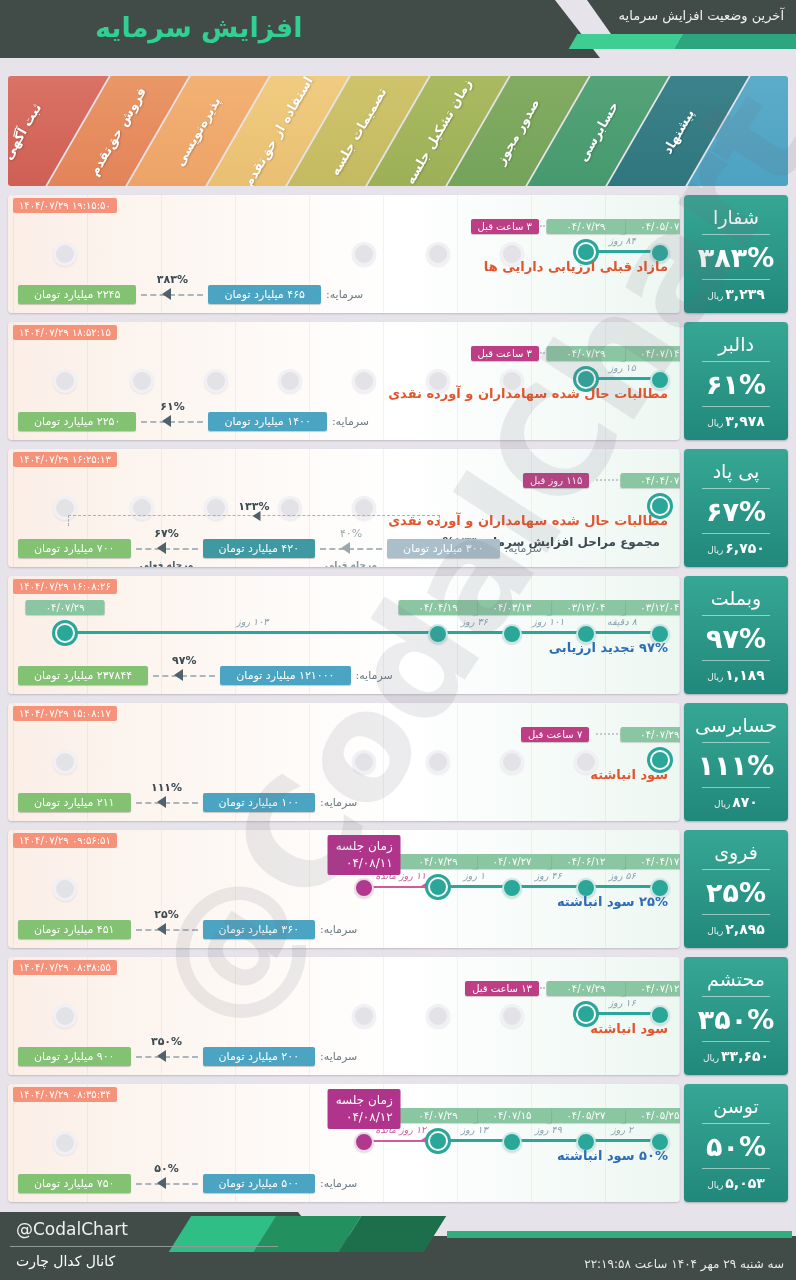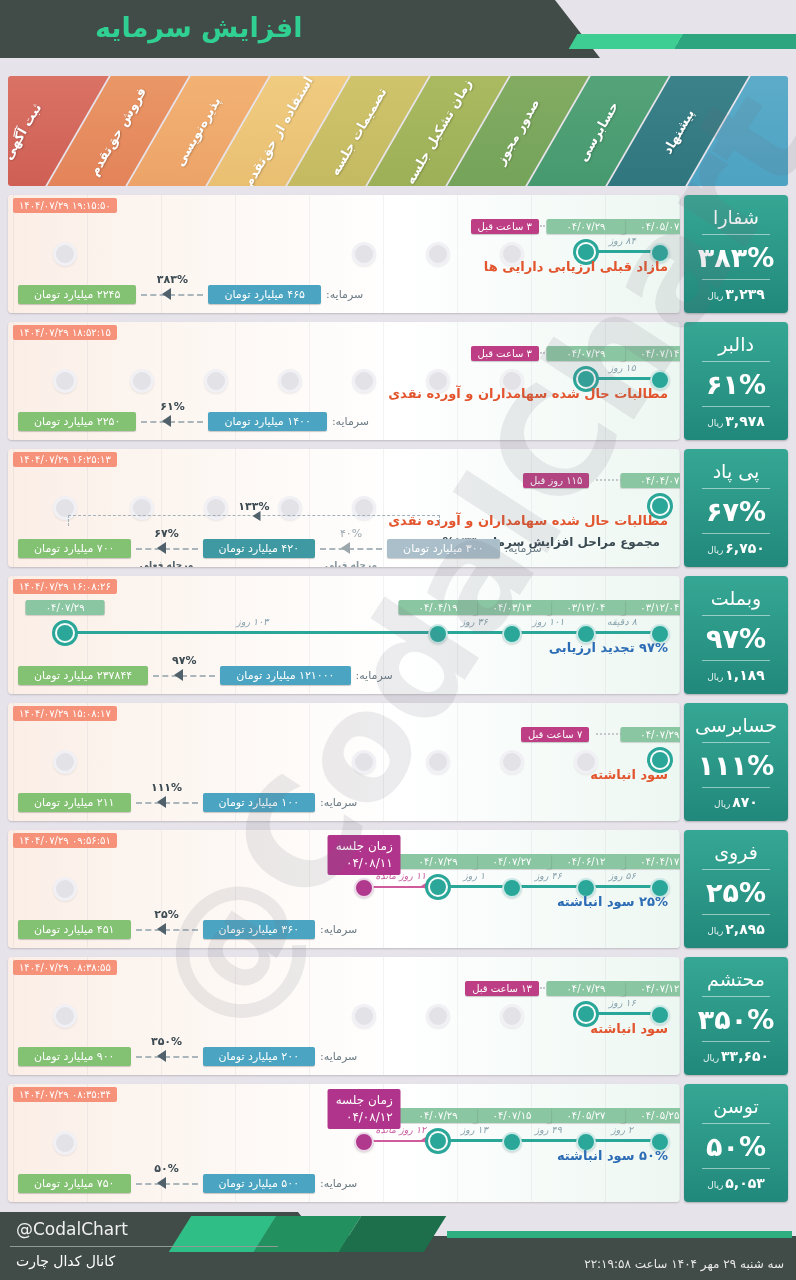--- a/index.html
+++ b/index.html
@@ -94,20 +94,23 @@
   .f-channel{position:absolute;left:16px;top:41px;color:#fff;font-size:14px;z-index:3}
   .f-date{position:absolute;right:12px;top:45px;color:#eaeaea;font-size:12px;z-index:3}
 </style>
 </head>
 <body>
 
 <div class="header">
   <div class="h-left">
     <div class="h-title">افزایش سرمایه</div>
   </div>
+  <div class="h-right">
+    <div class="h-sub">آخرین وضعیت افزایش سرمایه</div>
+  </div>
   <div class="h-accent"></div>
 </div>
 
 <div class="band">
   <div class="stripe first" style="background:linear-gradient(180deg,#da7265,#cf5f55)">
       <div class="unsk">
         <span>ثبت آگهی</span>
       </div>
     </div>
   <div class="stripe" style="background:linear-gradient(180deg,#ea9766,#e3835a)">

